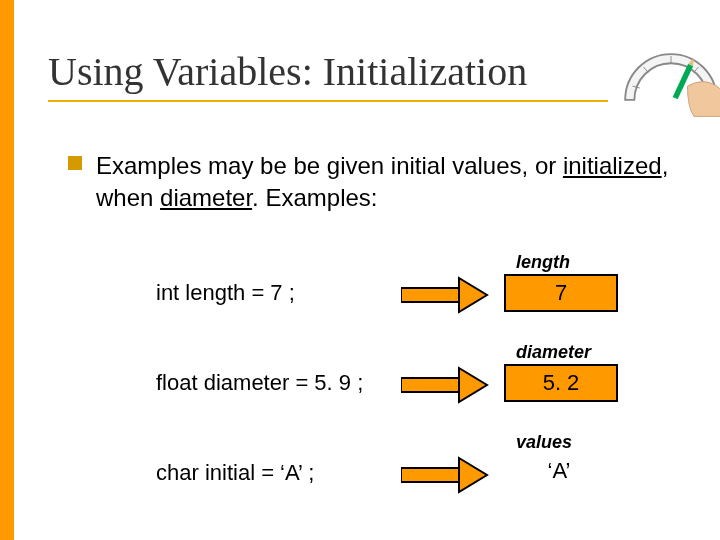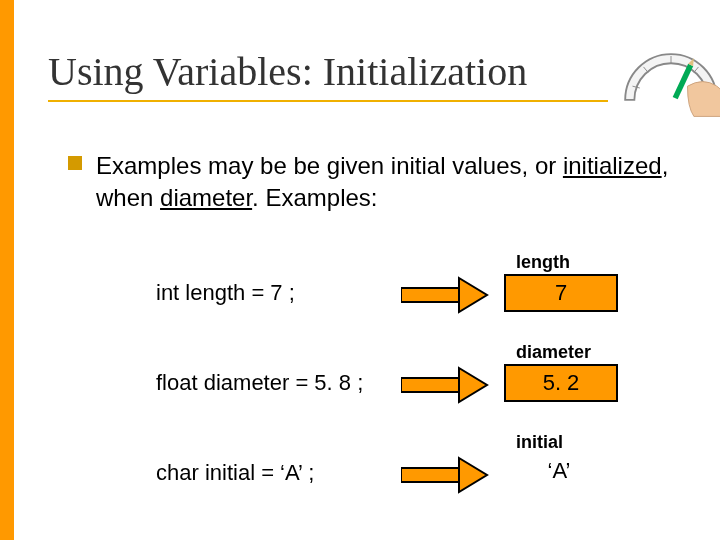--- a/index.html
+++ b/index.html
@@ -94,20 +94,21 @@
     left: 385px;
   }
   .var-label {
     position: absolute;
     left: 500px;
     top: 2px;
     font-size: 18px;
     font-weight: 700;
     text-align: left;
     width: 110px;
+    font-style: italic;
   }
   .var-box {
     position: absolute;
     left: 488px;
     top: 24px;
     width: 110px;
     height: 34px;
     border: 2.5px solid #000;
     background: #ff9900;
     display: flex;
@@ -159,36 +160,36 @@
       <rect x="0" y="12" width="58" height="14" fill="#ff9900" stroke="#000" stroke-width="2"></rect>
       <polygon points="58,2 86,19 58,36" fill="#ff9900" stroke="#000" stroke-width="2"></polygon>
     </svg>
     <div class="var-label">length</div>
     <div class="var-box">
       <span>7</span>
     </div>
   </div>
 
   <div class="example" style="top:340px">
-    <div class="code">float diameter = 5. 8 ;</div>
+    <div class="code">float diameter = 5. 9 ;</div>
     <svg class="arrow" width="88" height="38">
       <rect x="0" y="12" width="58" height="14" fill="#ff9900" stroke="#000" stroke-width="2"></rect>
       <polygon points="58,2 86,19 58,36" fill="#ff9900" stroke="#000" stroke-width="2"></polygon>
     </svg>
     <div class="var-label">diameter</div>
     <div class="var-box">
       <span>5. 2</span>
     </div>
   </div>
 
   <div class="example" style="top:430px">
     <div class="code">char initial = ‘A’ ;</div>
     <svg class="arrow" width="88" height="38">
       <rect x="0" y="12" width="58" height="14" fill="#ff9900" stroke="#000" stroke-width="2"></rect>
       <polygon points="58,2 86,19 58,36" fill="#ff9900" stroke="#000" stroke-width="2"></polygon>
     </svg>
-    <div class="var-label">initial</div>
+    <div class="var-label">values</div>
     <div class="var-box no-border">
       <span>‘A’</span>
     </div>
   </div>
 
 </div>
 
 </body></html>

